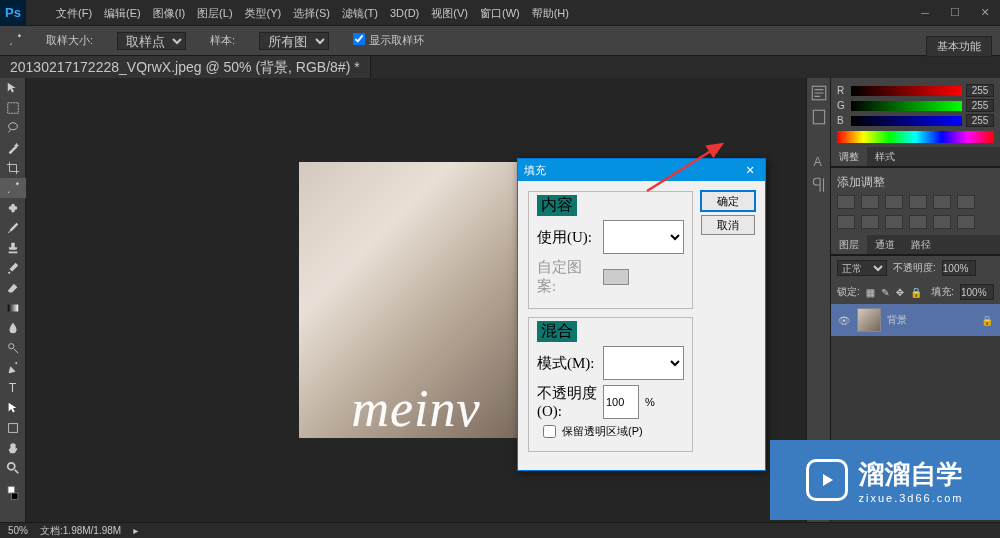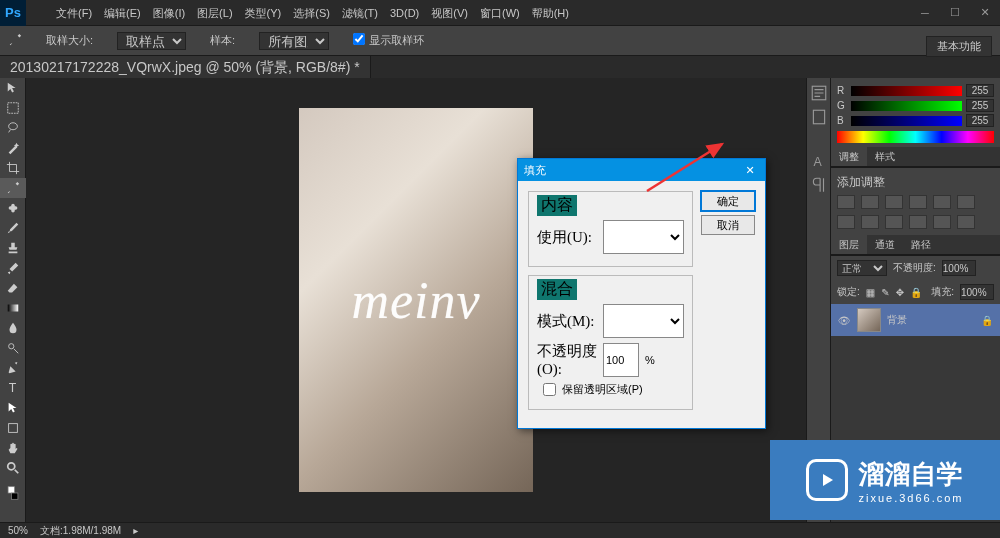--- a/index.html
+++ b/index.html
@@ -28,21 +28,21 @@
     .main { display: flex; height: 444px; }
     
     
     .tools { width: 26px; background: #424242; display: flex; flex-direction: column; border-right: 1px solid #1a1a1a; }
     .tool { width: 26px; height: 20px; display: flex; align-items: center; justify-content: center; color: #bbb; position: relative; }
     .tool.active { background: #5a5a5a; }
     .tool svg { width: 14px; height: 14px; }
     
     
     .canvas-area { flex: 1; background: #252525; position: relative; overflow: hidden; display:flex; align-items:center; justify-content:center;}
-    .image-stub { width: 234px; height: 384px; background: linear-gradient(135deg,#d4c9bf 0%, #e8e0d6 30%, #b8a898 60%, #756658 100%); position: relative; display:flex; align-items:center; justify-content:center; }
+    .image-stub { width: 234px; height: 276px; background: linear-gradient(135deg,#d4c9bf 0%, #e8e0d6 30%, #b8a898 60%, #756658 100%); position: relative; display:flex; align-items:flex-end; justify-content:center; }
     .watermark { font-family: "Times New Roman", serif; font-size: 52px; color: rgba(255,255,255,0.92); font-style: italic; text-shadow: 0 0 1px rgba(255,255,255,0.5); letter-spacing:1px; }
     
     
     .arrow { position:absolute; left:642px; top:136px; width:90px; height:60px; pointer-events:none; }
     .arrow svg { width:100%; height:100%; }
     
     
     .right-col { width: 24px; background: #424242; display:flex; flex-direction:column; align-items:center; gap:6px; padding-top:6px; border-left:1px solid #1a1a1a; }
     .right-col .ric { width:18px; height:18px; display:flex; align-items:center; justify-content:center; color:#999; }
     
@@ -385,20 +385,24 @@
     <span class="dlg-close">✕</span>
   </div>
   <div class="dlg-body">
     <div class="dlg-main">
       <div class="fieldset">
         <div class="fieldset-title">内容</div>
         <div class="dlg-row">
           <label>使用(U):</label>
           <select><option>内容识别</option></select>
         </div>
+        <div class="dlg-row">
+          <label style="color:#999">自定图案:</label>
+          <div class="swatch"></div>
+        </div>
       </div>
       <div class="fieldset">
         <div class="fieldset-title">混合</div>
         <div class="dlg-row">
           <label>模式(M):</label>
           <select><option>正常</option></select>
         </div>
         <div class="dlg-row">
           <label>不透明度(O):</label>
           <input type="text" style="width: 36px;" value="100">

